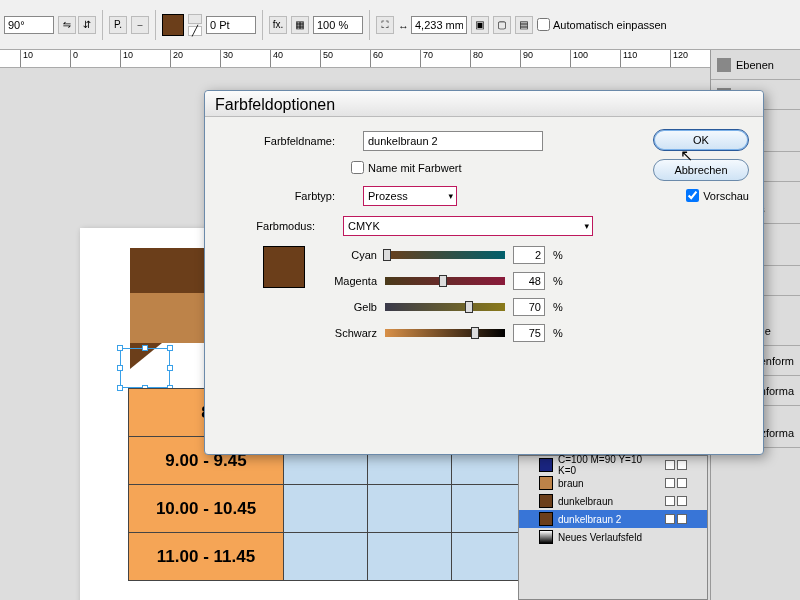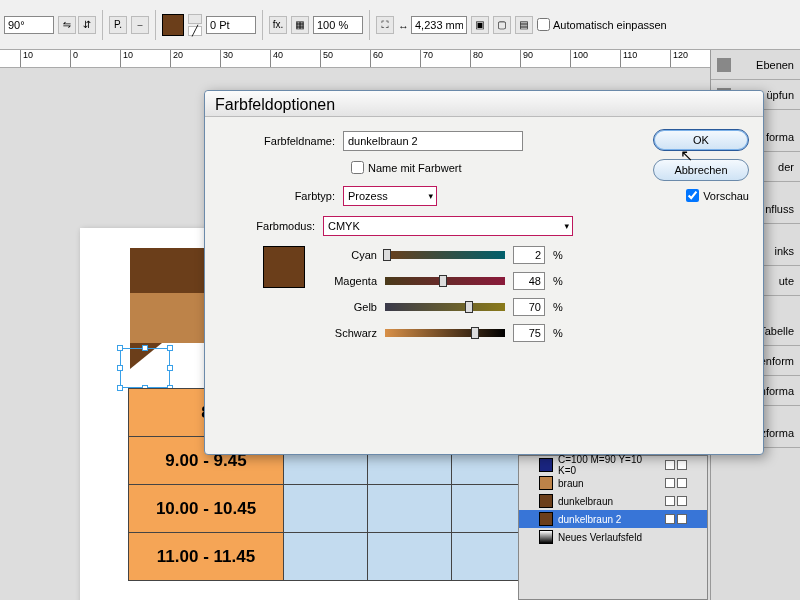--- a/index.html
+++ b/index.html
@@ -30,37 +30,37 @@
 .sel-handles .h.ml{left:-4px;top:50%;margin-top:-3px}.sel-handles .h.mr{right:-4px;top:50%;margin-top:-3px}
 
 .timetable { position: absolute; left: 48px; top: 160px; border-collapse: collapse; }
 .timetable td { border: 1px solid #444; padding: 0; height: 48px; }
 .timetable .c-orange { background: #f5a556; width: 155px; text-align: center; font-size: 17px; font-weight: bold; }
 .timetable .c-orange.small { height: 28px; }
 .timetable .c-blue { background: #c3dbef; width: 84px; }
 
 
 .right-panels { position: absolute; right: 0; top: 50px; width: 90px; bottom: 0; background: #dcdcdc; border-left: 1px solid #999; }
-.panel-tab { height: 30px; border-bottom: 1px solid #aaa; display: flex; align-items: center; padding: 0 6px; gap: 5px; font-size: 10px; justify-content: space-between; }
+.panel-tab { height: 30px; border-bottom: 1px solid #aaa; display: flex; align-items: center; padding: 0 6px; gap: 5px; font-size: 10px; }
 .panel-tab .pi { width: 14px; height: 14px; background: #888; display: inline-block; }
 
 
 .swatches-panel { position: absolute; right: 92px; bottom: 0; width: 190px; height: 145px; background: #e0e0e0; border: 1px solid #888; }
 .sw-row { display: flex; align-items: center; height: 18px; padding: 0 20px; gap: 5px; }
 .sw-row.sel { background: #3875d7; color: #fff; }
 .sw-chip { width: 14px; height: 14px; border: 1px solid #000; }
 .sw-name { flex: 1; font-size: 10px; }
 .sw-icons { display: flex; gap: 2px; }
 .sw-icons span { width: 10px; height: 10px; border: 1px solid #666; background: #fff; }
 
 
 .dialog { position: absolute; left: 204px; top: 90px; width: 560px; height: 365px; background: #f2f2f0; border: 1px solid #6b8aaa; box-shadow: 3px 3px 12px rgba(0,0,0,.35); border-radius: 4px; }
 .dialog-title { height: 26px; background: linear-gradient(#fcfcfc,#e4e4e4); border-bottom: 1px solid #bbb; padding: 5px 10px; font-size: 16px; border-radius: 4px 4px 0 0; }
 .dialog-body { padding: 14px 18px; position: relative; }
-.form-row { display: flex; align-items: center; margin-bottom: 10px; }
+.form-row { display: flex; align-items: center; margin-bottom: 10px; gap: 20px; }
 .form-label { width: 120px; text-align: right; padding-right: 8px; }
 .form-input { border: 1px solid #888; background: #fff; height: 20px; padding: 2px 4px; }
 .form-input.name { width: 180px; }
 .form-select { border: 1px solid #be185d; background: #fff; height: 20px; padding: 1px 16px 1px 4px; position: relative; display: inline-flex; align-items: center; }
 .form-select::after { content: "▾"; position: absolute; right: 3px; font-size: 9px; }
 .form-check { display: flex; align-items: center; gap: 4px; margin-left: 128px; margin-bottom: 12px; }
 
 .color-area { display: flex; gap: 12px; margin-left: 40px; margin-top: 6px; }
 .big-swatch { width: 42px; height: 42px; background: #6b3e1a; border: 1px solid #000; }
 .sliders { flex: 1; }

